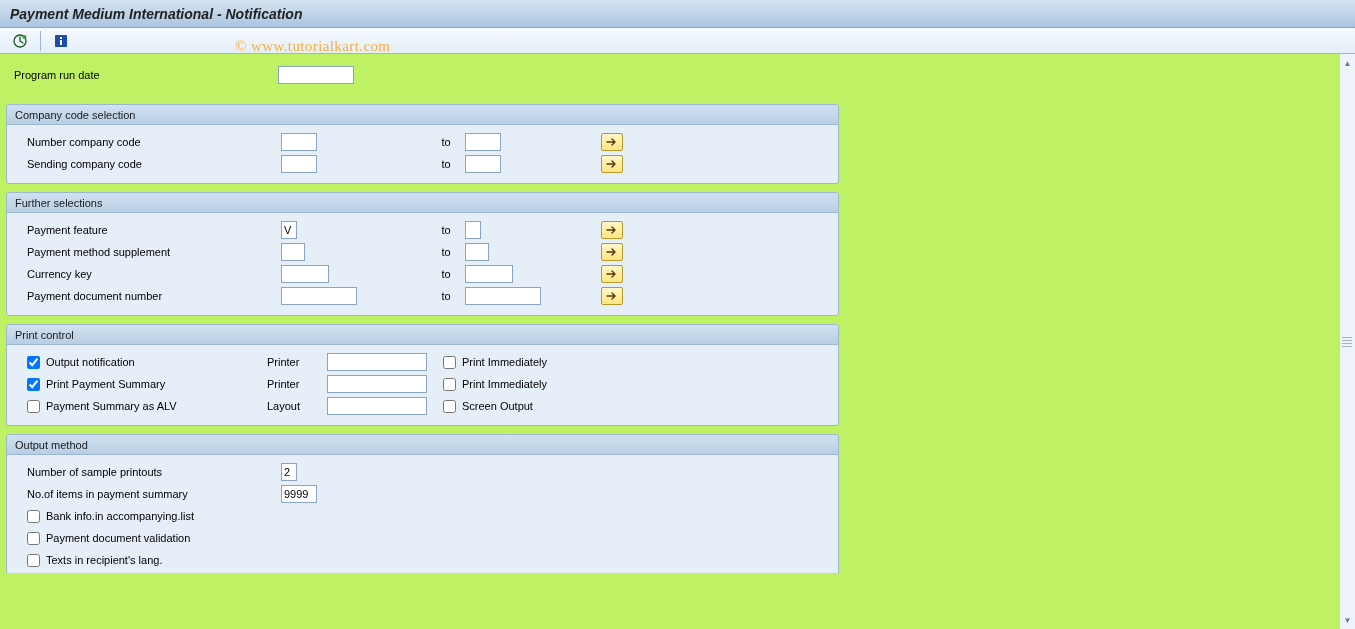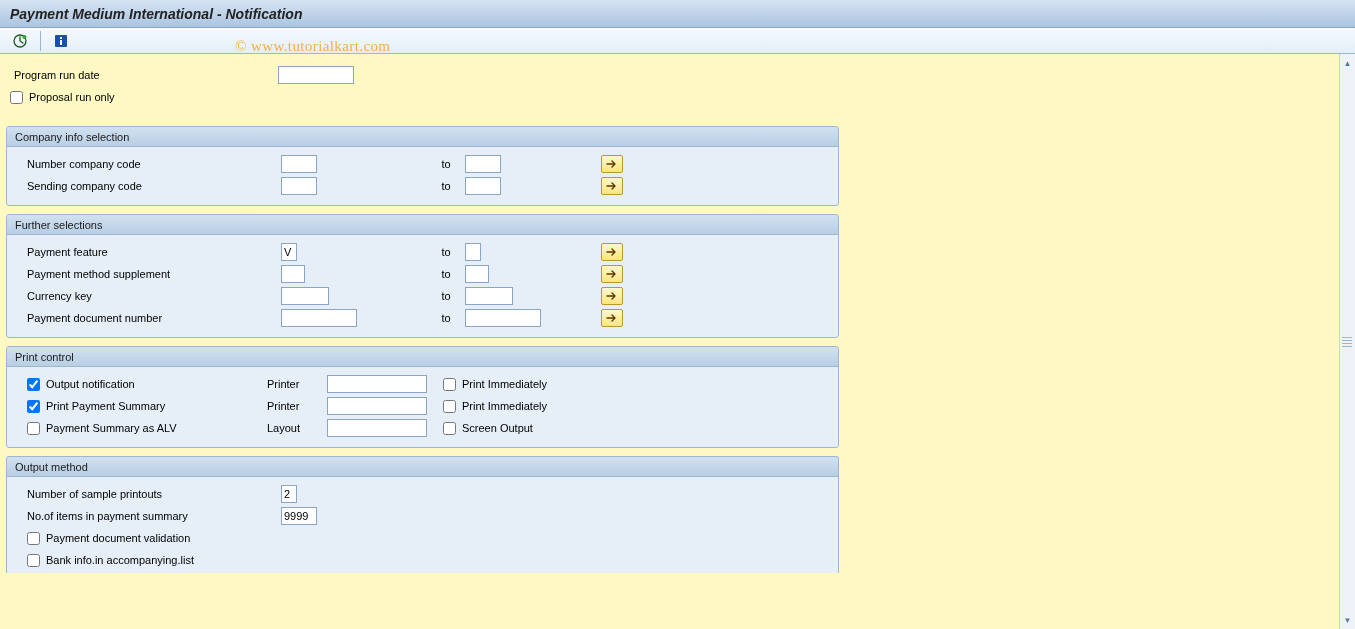--- a/index.html
+++ b/index.html
@@ -51,21 +51,21 @@
     color: #f5a623;
     font-family: Georgia, serif;
     letter-spacing: 0.4px;
     opacity: 0.85;
     pointer-events: none;
     z-index: 50;
   }
   .content {
     position: absolute;
     left: 0; top: 54px; right: 16px; bottom: 0;
-    background: #fef9c3;
+    background: #bef264;
     padding: 6px 6px 0 6px;
     overflow: hidden;
   }
   .scrollbar {
     position: absolute;
     right: 0; top: 54px; bottom: 0;
     width: 16px;
     background: #eef3f9;
     border-left: 1px solid #c4d4e4;
     display: flex; flex-direction: column;
@@ -186,30 +186,24 @@
 
 <div class="watermark">© www.tutorialkart.com</div>
 
 <div class="content">
 
   <div class="top-fields">
     <div class="row">
       <div class="label-col">Program run date</div>
       <input class="text w-l" type="text" value="" style="">
     </div>
-    <div class="row">
-      <label class="chk-label">
-        <input type="checkbox" class="chk" style="">
-        <span>Proposal run only</span>
-      </label>
-    </div>
   </div>
 
   <div class="group">
-    <div class="group-header">Company info selection</div>
+    <div class="group-header">Company code selection</div>
     <div class="group-body">
       <div class="row">
         <div class="label-col indent">Number company code</div>
         <input class="text w-s" type="text" value="" style="">
         <div class="to-label">to</div>
         <input class="text w-s" type="text" value="" style="">
         <div class="multi-btn">
           <svg width="12" height="10" viewBox="0 0 12 10">
               <path d="M1 5 H8 M6 2 L9 5 L6 8" stroke="#5a3a00" stroke-width="1.4" fill="none" stroke-linecap="round" stroke-linejoin="round"></path>
             </svg>
@@ -341,29 +335,37 @@
         <input class="text w-sm" type="text" value="2" style="">
       </div>
       <div class="row">
         <div class="label-col indent">No.of items in payment summary</div>
         <input class="text w-s" type="text" value="9999" style="">
       </div>
       <div class="row">
         <div class="label-col indent" style="width:auto;">
           <label class="chk-label">
             <input type="checkbox" class="chk" style="">
+            <span>Bank info.in accompanying.list</span>
+          </label>
+        </div>
+      </div>
+      <div class="row">
+        <div class="label-col indent" style="width:auto;">
+          <label class="chk-label">
+            <input type="checkbox" class="chk" style="">
             <span>Payment document validation</span>
           </label>
         </div>
       </div>
       <div class="row">
         <div class="label-col indent" style="width:auto;">
           <label class="chk-label">
             <input type="checkbox" class="chk" style="">
-            <span>Bank info.in accompanying.list</span>
+            <span>Texts in recipient's lang.</span>
           </label>
         </div>
       </div>
     </div>
   </div>
 
 </div>
 
 <div class="scrollbar">
   <div class="sb-arrow">▲</div>

